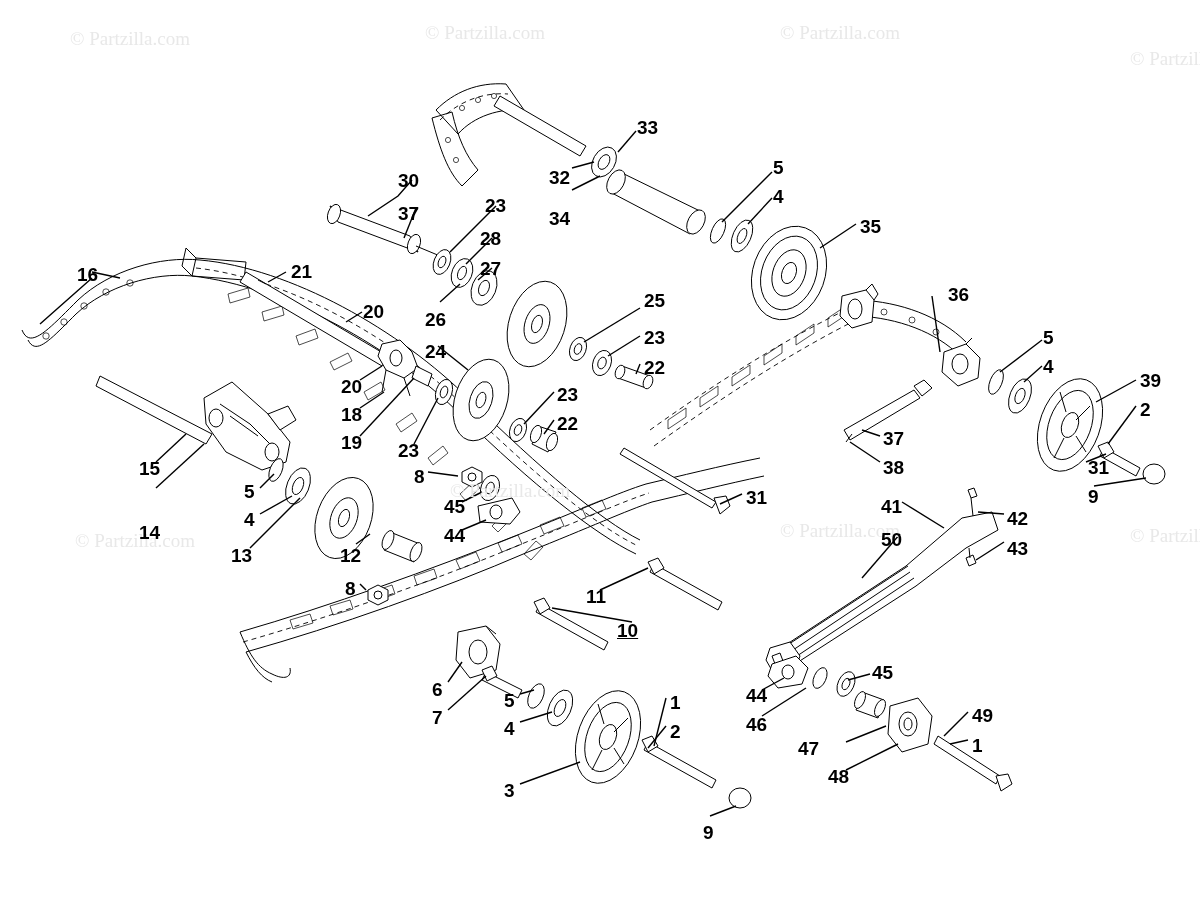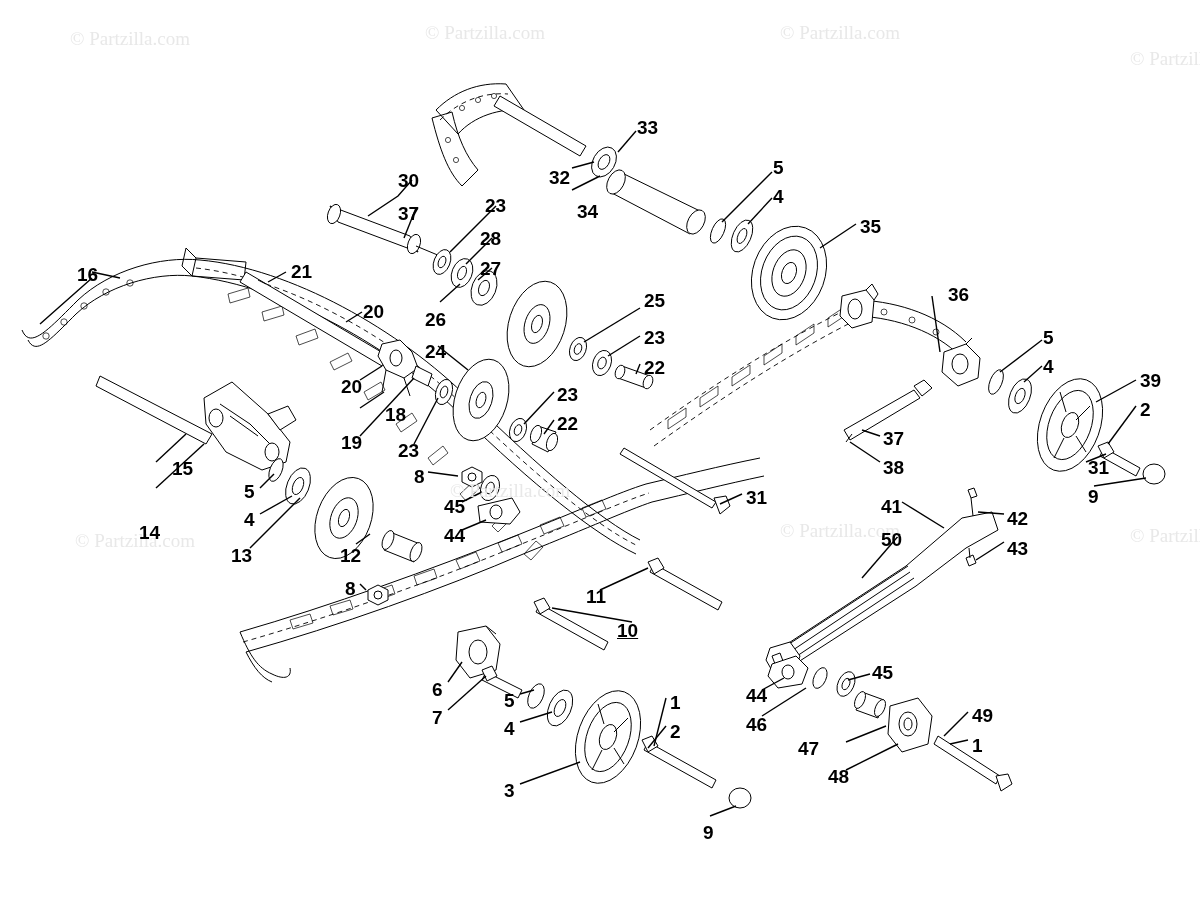--- a/index.html
+++ b/index.html
@@ -426,21 +426,21 @@
     <span class="watermark" style="left:1130px; top:48px;">© Partzilla.com</span>
     <span class="watermark" style="left:75px; top:530px;">© Partzilla.com</span>
     <span class="watermark" style="left:450px; top:480px;">© Partzilla.com</span>
     <span class="watermark" style="left:780px; top:520px;">© Partzilla.com</span>
     <span class="watermark" style="left:1130px; top:525px;">© Partzilla.com</span>
   </div>
 
   <div id="callouts">
       <span class="callout" style="left: 637px; top: 117px;">33</span>
       <span class="callout" style="left: 549px; top: 167px;">32</span>
-      <span class="callout" style="left: 549px; top: 201px; margin-left: 28px;">34</span>
+      <span class="callout" style="left: 549px; top: 208px;">34</span>
       <span class="callout" style="left: 398px; top: 170px;">30</span>
       <span class="callout" style="left: 398px; top: 203px;">37</span>
       <span class="callout" style="left: 485px; top: 195px;">23</span>
       <span class="callout" style="left: 480px; top: 228px;">28</span>
       <span class="callout" style="left: 480px; top: 258px;">27</span>
       <span class="callout" style="left: 425px; top: 309px;">26</span>
       <span class="callout" style="left: 773px; top: 157px;">5</span>
       <span class="callout" style="left: 773px; top: 186px;">4</span>
       <span class="callout" style="left: 860px; top: 216px;">35</span>
       <span class="callout" style="left: 948px; top: 284px;">36</span>
@@ -449,30 +449,30 @@
       <span class="callout" style="left: 363px; top: 301px;">20</span>
       <span class="callout" style="left: 425px; top: 341px;">24</span>
       <span class="callout" style="left: 644px; top: 290px; text-align: right;">25</span>
       <span class="callout" style="left: 644px; top: 327px;">23</span>
       <span class="callout" style="left: 644px; top: 357px;">22</span>
       <span class="callout" style="left: 1043px; top: 327px;">5</span>
       <span class="callout" style="left: 1043px; top: 356px;">4</span>
       <span class="callout" style="left: 1140px; top: 370px;">39</span>
       <span class="callout" style="left: 1140px; top: 399px;">2</span>
       <span class="callout" style="left: 341px; top: 376px;">20</span>
-      <span class="callout" style="left: 341px; top: 404px; margin-left: 44px;">18</span>
+      <span class="callout" style="left: 341px; top: 404px;">18</span>
       <span class="callout" style="left: 341px; top: 432px;">19</span>
       <span class="callout" style="left: 398px; top: 440px;">23</span>
       <span class="callout" style="left: 557px; top: 384px;">23</span>
       <span class="callout" style="left: 557px; top: 413px;">22</span>
       <span class="callout" style="left: 883px; top: 428px;">37</span>
       <span class="callout" style="left: 883px; top: 457px;">38</span>
       <span class="callout" style="left: 1088px; top: 457px;">31</span>
       <span class="callout" style="left: 1088px; top: 486px;">9</span>
-      <span class="callout" style="left: 139px; top: 458px; margin-left: 33px;">15</span>
+      <span class="callout" style="left: 139px; top: 458px;">15</span>
       <span class="callout" style="left: 139px; top: 486px; margin-top: 36px;">14</span>
       <span class="callout" style="left: 244px; top: 481px;">5</span>
       <span class="callout" style="left: 244px; top: 509px;">4</span>
       <span class="callout" style="left: 231px; top: 545px;">13</span>
       <span class="callout" style="left: 340px; top: 545px;">12</span>
       <span class="callout" style="left: 414px; top: 466px;">8</span>
       <span class="callout" style="left: 444px; top: 496px;">45</span>
       <span class="callout" style="left: 444px; top: 525px;">44</span>
       <span class="callout" style="left: 746px; top: 487px;">31</span>
       <span class="callout" style="left: 881px; top: 496px;">41</span>

